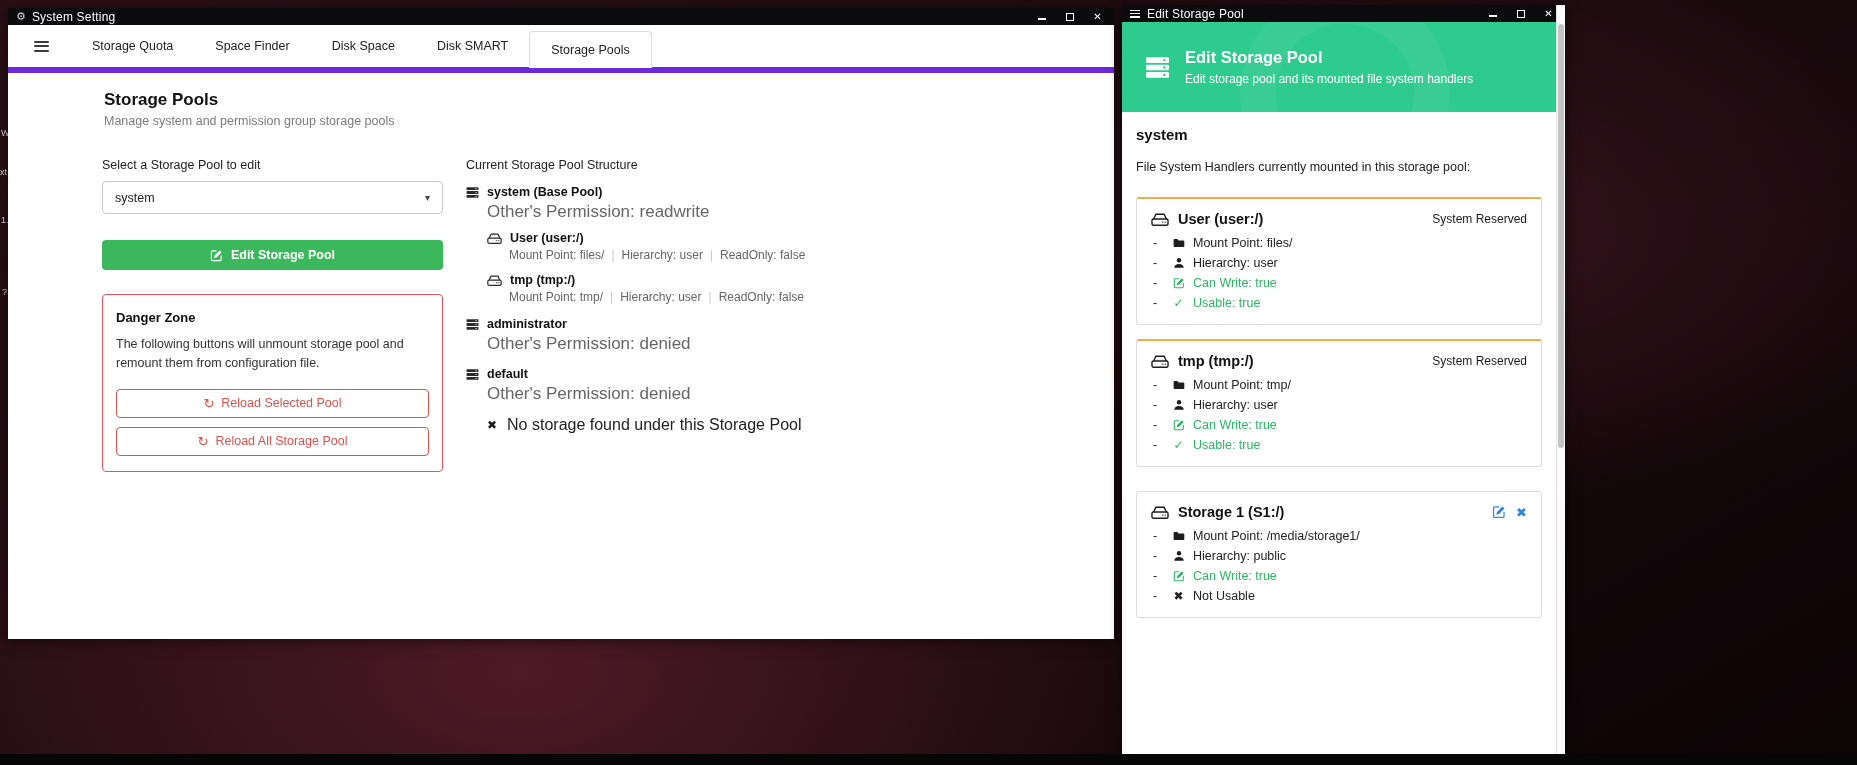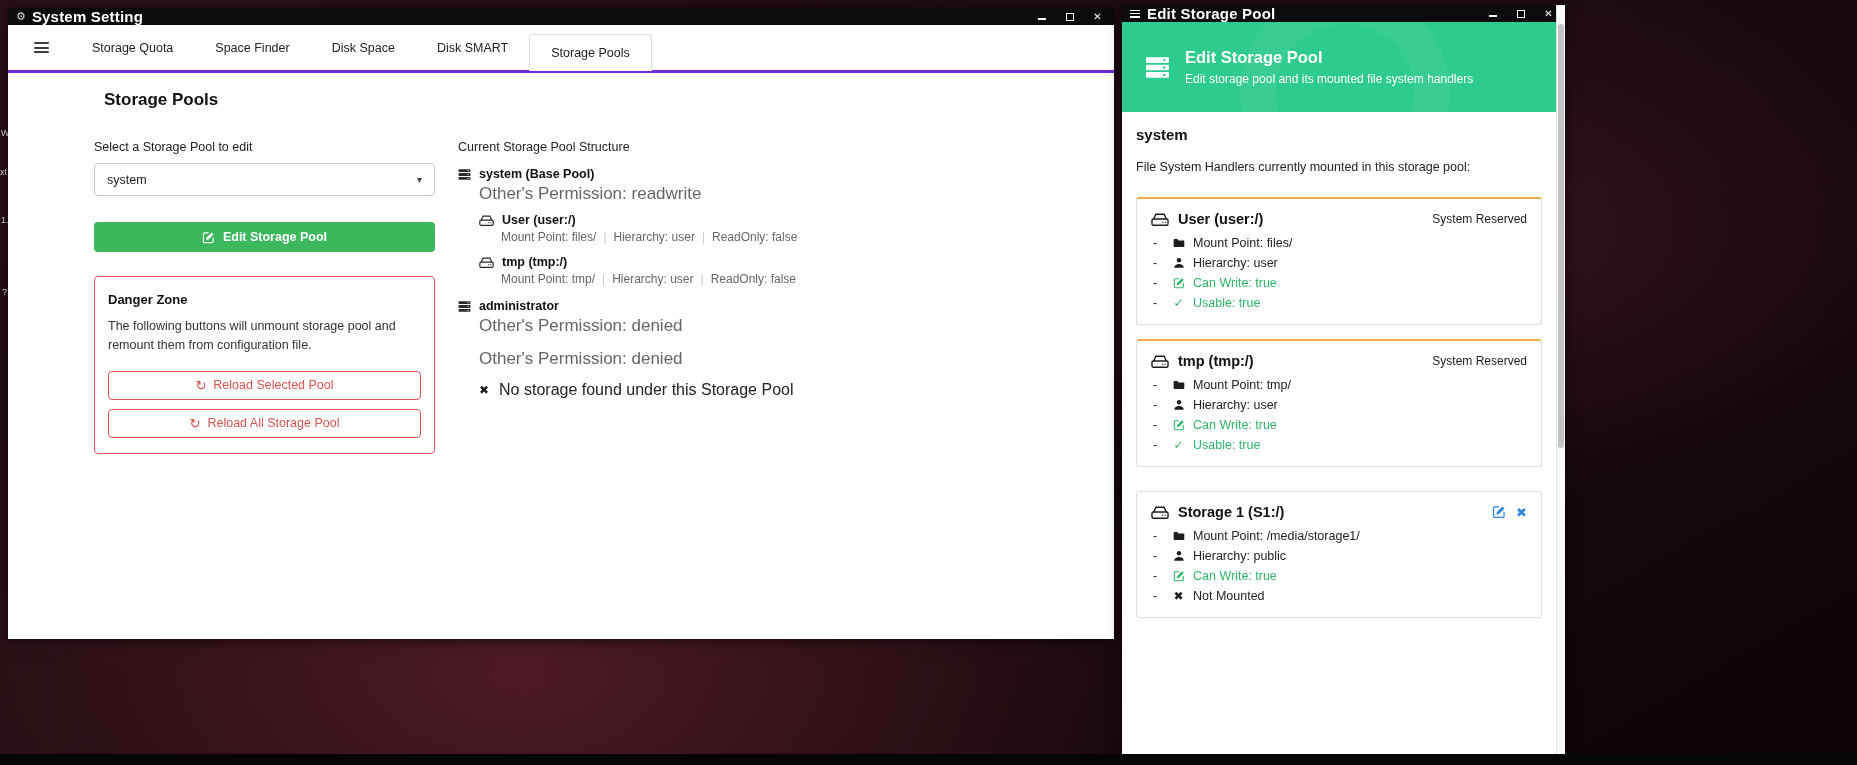--- a/index.html
+++ b/index.html
@@ -23,41 +23,41 @@
 
   
   .window { position:absolute; background:#fff; box-shadow:0 2px 12px rgba(0,0,0,.55); }
   .main-window { left:8px; top:8px; width:1106px; height:631px; z-index:3; }
   .edit-window { left:1122px; top:5px; width:443px; height:760px; z-index:4; }
 
   .titlebar { height:17px; background:#0b0b0d; display:flex; align-items:center; padding:0 7px; color:#fff; }
   .tb-gear { font-size:11px; color:#d8d8d8; margin:0 6px 0 1px; }
   .tb-menu { display:inline-flex; flex-direction:column; justify-content:space-between; width:10px; height:8px; margin:0 7px 0 1px; }
   .tb-menu i { display:block; height:1.5px; background:#fff; }
-  .tb-title { font-size:15px; font-weight:bold; letter-spacing:.2px; }
+  .tb-title { font-size:12px; font-weight:normal; letter-spacing:.2px; }
   .tb-controls { margin-left:auto; display:flex; align-items:center; gap:15px; padding-right:3px; }
   .tb-btn { display:flex; align-items:center; justify-content:center; width:13px; height:13px; color:#fff; font-size:10px; cursor:pointer; }
   .glyph-min { display:block; width:8px; border-bottom:2px solid #fff; margin-top:5px; }
   .glyph-max { display:block; width:8px; height:8px; border:1.5px solid #fff; }
 
   
-  .tabbar { position:relative; display:flex; align-items:stretch; height:48px; border-bottom:3px solid #6d28d9; background:#fff; padding-left:22px; }
+  .tabbar { position:relative; display:flex; align-items:stretch; height:48px; border-bottom:6px solid #6d28d9; background:#fff; padding-left:22px; }
   .menu-icon { display:inline-flex; flex-direction:column; justify-content:space-between; width:15px; height:11px; align-self:center; margin:0 22px 0 4px; cursor:pointer; }
   .menu-icon i { display:block; height:2px; background:#3c3c3c; border-radius:1px; }
   .tab { display:flex; align-items:center; padding:0 21px; font-size:12.5px; color:#222; cursor:pointer; }
   .tab.active { height:37px; align-self:flex-end; margin-bottom:-1px; background:#fff;
     border:1px solid #ddd; border-bottom-color:#fff; border-radius:4px 4px 0 0; }
 
   
   .content { padding:17px 30px 0 86px; }
   .page-head { margin-left:10px; }
   .page-head h1 { font-size:17px; font-weight:bold; color:#111; }
   .subtitle { font-size:12.5px; color:#7b7b7b; margin-top:4px; }
   .columns { display:flex; margin-top:30px; }
-  .left-col { width:341px; flex:none; }
+  .left-col { width:341px; flex:none;margin-left:8px; }
   .right-col { margin-left:23px; flex:1; }
   .field-label { font-size:12.5px; color:#222; margin-bottom:9px; }
 
   .select { height:33px; border:1px solid #c9c9c9; border-radius:4px; display:flex; align-items:center; justify-content:space-between; padding:0 12px; font-size:12.5px; color:#222; cursor:pointer; background:#fff; }
   .caret { color:#444; font-size:10px; }
 
   .btn-green { display:flex; align-items:center; justify-content:center; gap:8px; width:100%; height:30px; margin-top:26px; background:#3cb85c; border:none; border-radius:4px; color:#fff; font-size:12.5px; font-weight:bold; cursor:pointer; font-family:inherit; }
   .btn-green svg { color:#fff; }
 
   .danger-card { margin-top:24px; border:1px solid #e25563; border-radius:4px; padding:13px 13px 6px; }
@@ -182,20 +182,21 @@
     <span class="tab">Storage Quota</span>
     <span class="tab">Space Finder</span>
     <span class="tab">Disk Space</span>
     <span class="tab">Disk SMART</span>
     <span class="tab active">Storage Pools</span>
   </div>
 
   <div class="content">
     <div class="page-head">
       <h1>Storage Pools</h1>
+      <div class="subtitle">Manage system and permission group storage pools</div>
     </div>
 
     <div class="columns">
 
       <div class="left-col">
         <div class="field-label">Select a Storage Pool to edit</div>
         <div class="select">
           <span>system</span>
           <span class="caret">▾</span>
         </div>
@@ -263,20 +264,26 @@
             <div class="pool-head">
               <svg class="s13 tree-ico">
                   <use href="#i-server"></use>
                 </svg>
               <span class="pool-name">administrator</span>
             </div>
             <div class="pool-perm">Other's Permission: denied</div>
           </div>
 
           <div class="pool">
+            <div class="pool-head">
+              <svg class="s13 tree-ico">
+                  <use href="#i-server"></use>
+                </svg>
+              <span class="pool-name">default</span>
+            </div>
             <div class="pool-perm">Other's Permission: denied</div>
             <div class="empty-row">
               <span class="icon-x">✖</span>
               <span class="empty-text">No storage found under this Storage Pool</span>
             </div>
           </div>
 
         </div>
       </div>
     </div>
@@ -439,21 +446,21 @@
         <span class="row-icon">
             <svg class="s12">
               <use href="#i-pencil"></use>
             </svg>
           </span>
         <span class="hc-text">Can Write: true</span>
       </div>
       <div class="hc-row">
         <span class="dash">-</span>
         <span class="row-icon glyph-icon">✖</span>
-        <span class="hc-text">Not Mounted</span>
+        <span class="hc-text">Not Usable</span>
       </div>
     </div>
   </div>
 
   <div class="scrollbar">
     <div class="scroll-thumb"></div>
   </div>
 </div>
 
 <div class="taskbar"></div>

